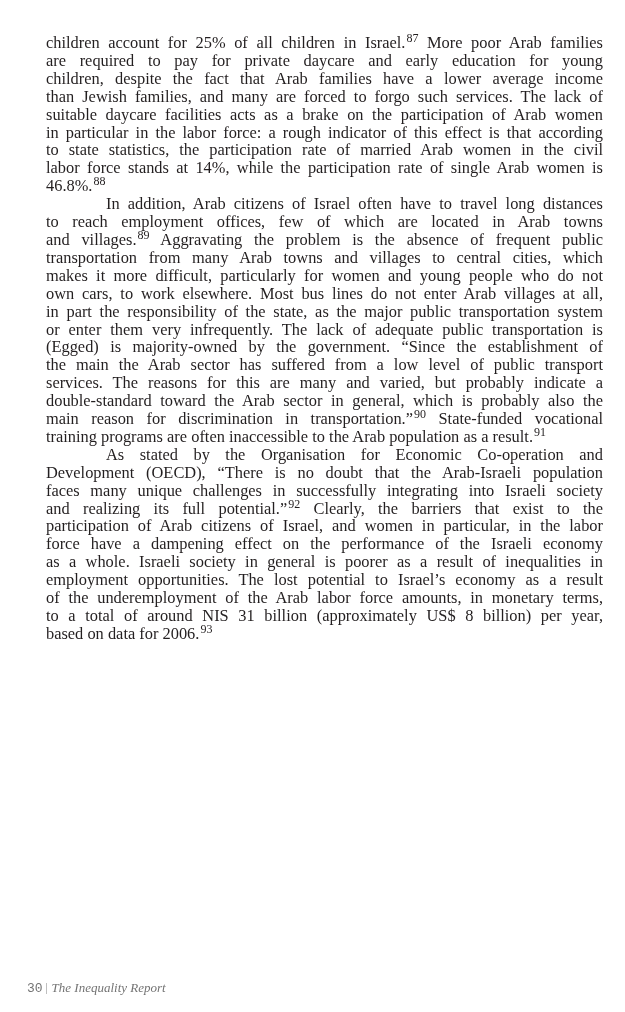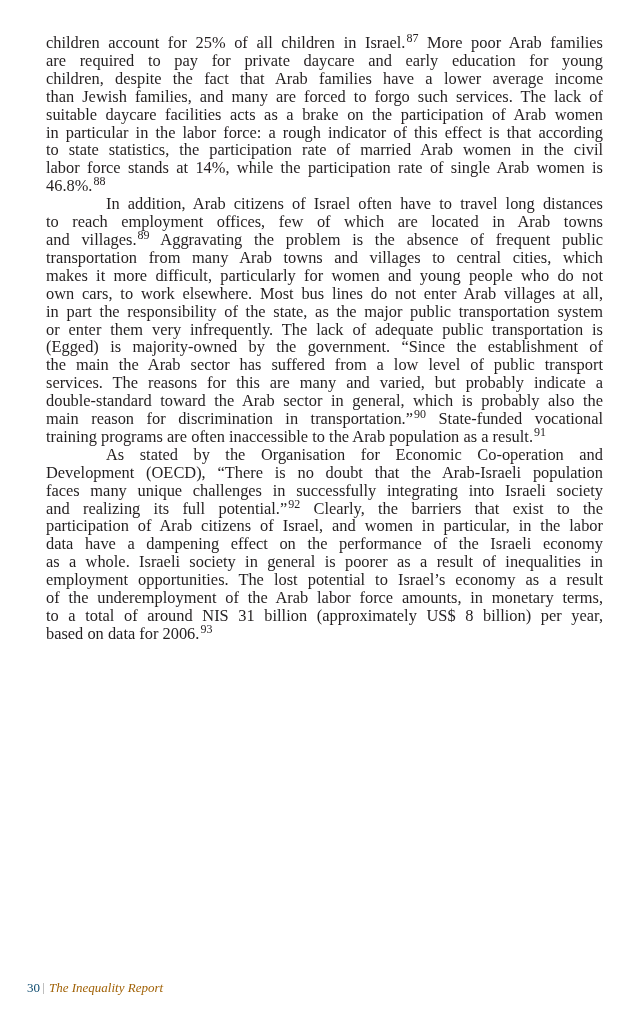--- a/index.html
+++ b/index.html
@@ -59,32 +59,33 @@
       position: absolute;
       left: 27px;
       top: 980px;
       font-family: "Liberation Serif", "DejaVu Serif", serif;
       font-size: 13px;
       color: #555555;
       display: flex;
       align-items: center;
     }
     .footer .page-num {
-      color: #0c4a6e;
+      color: #737373;
+      font-family: Liberation Mono, monospace;
     }
     .footer .sep {
       display: inline-block;
       width: 1px;
       height: 11px;
       background: #bfbfbf;
       margin: 0 5px 0 3px;
     }
     .footer .title {
       font-style: italic;
-      color: #a16207;
+      color: #737373;
     }
   </style>
 </head>
 <body>
 
 <div class="page">
   <div class="body-text" id="body-text">
       <div class="para">
         <span class="line"><span>children account for 25% of all children in Israel.</span><sup>87</sup><span> More poor Arab families</span></span>
         <span class="line"><span>are required to pay for private daycare and early education for young</span></span>
@@ -111,21 +112,21 @@
         <span class="line"><span>double-standard toward the Arab sector in general, which is probably also the</span></span>
         <span class="line"><span>main reason for discrimination in transportation.”</span><sup>90</sup><span> State-funded vocational</span></span>
         <span class="line last"><span>training programs are often inaccessible to the Arab population as a result.</span><sup>91</sup><span></span></span>
       </div>
       <div class="para">
         <span class="line ind"><span>As stated by the Organisation for Economic Co-operation and</span></span>
         <span class="line"><span>Development (OECD), “There is no doubt that the Arab-Israeli population</span></span>
         <span class="line"><span>faces many unique challenges in successfully integrating into Israeli society</span></span>
         <span class="line"><span>and realizing its full potential.”</span><sup>92</sup><span> Clearly, the barriers that exist to the</span></span>
         <span class="line"><span>participation of Arab citizens of Israel, and women in particular, in the labor</span></span>
-        <span class="line"><span>data have a dampening effect on the performance of the Israeli economy</span></span>
+        <span class="line"><span>force have a dampening effect on the performance of the Israeli economy</span></span>
         <span class="line"><span>as a whole. Israeli society in general is poorer as a result of inequalities in</span></span>
         <span class="line"><span>employment opportunities. The lost potential to Israel’s economy as a result</span></span>
         <span class="line"><span>of the underemployment of the Arab labor force amounts, in monetary terms,</span></span>
         <span class="line"><span>to a total of around NIS 31 billion (approximately US$ 8 billion) per year,</span></span>
         <span class="line last"><span>based on data for 2006.</span><sup>93</sup><span></span></span>
       </div>
     </div>
 
   <div class="footer">
     <span class="page-num">30</span>

